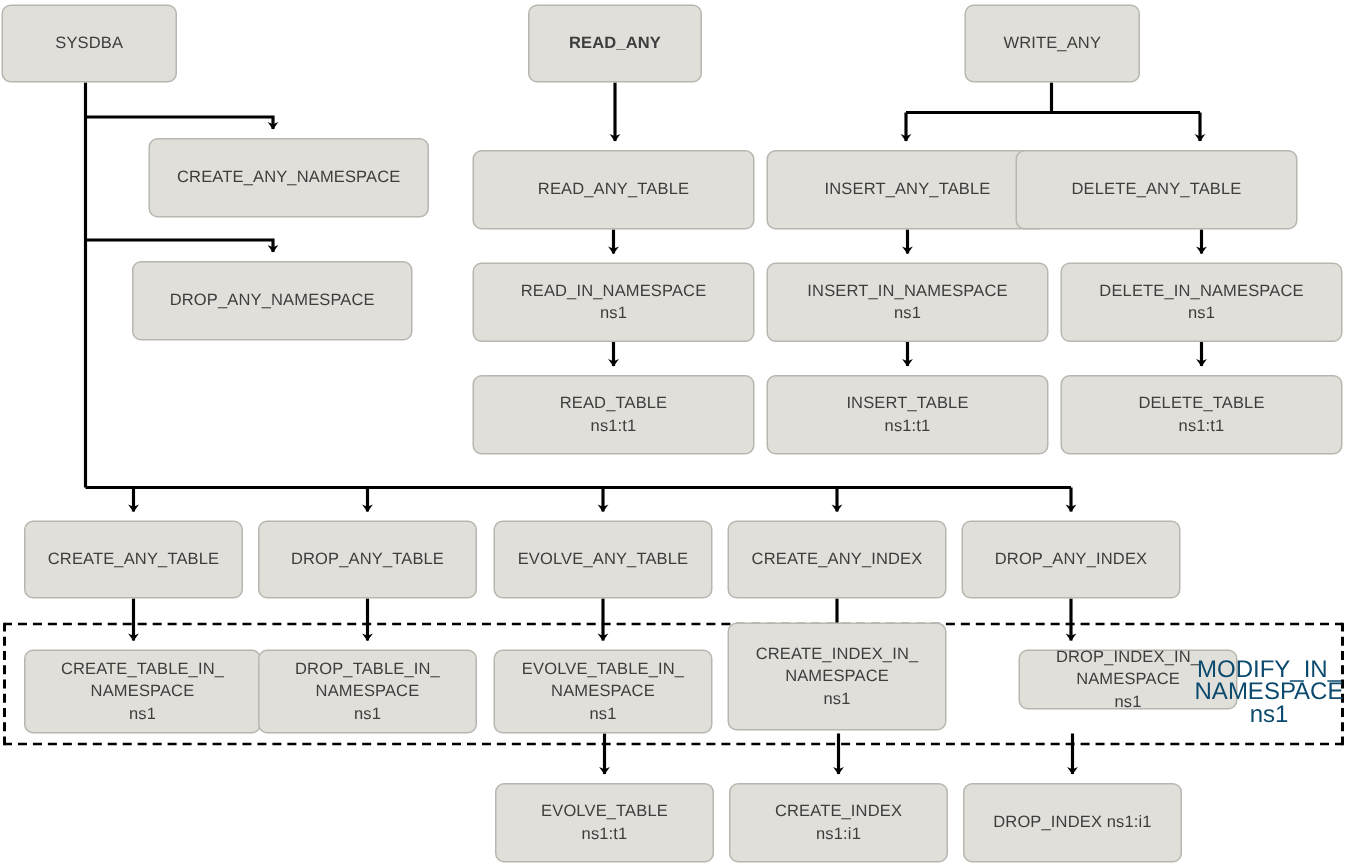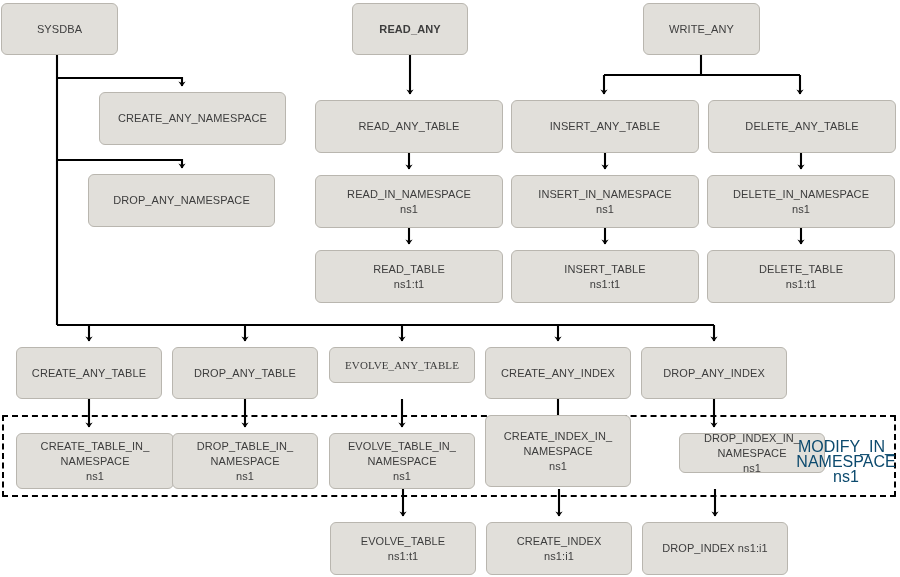--- a/index.html
+++ b/index.html
@@ -113,36 +113,36 @@
 
   <div class="group-box" style="left: 2px; top: 415px; width: 894px; height: 82px;"></div>
 
   <div class="node" style="left: 1px; top: 3px; width: 117px; height: 52px;">SYSDBA</div>
   <div class="node" style="left: 352px; top: 3px; width: 116px; height: 52px; font-weight: bold;">READ_ANY</div>
   <div class="node" style="left: 643px; top: 3px; width: 117px; height: 52px;">WRITE_ANY</div>
   <div class="node" style="left: 88px; top: 92px; width: 187px; height: 53px; margin-left: 11px;">CREATE_ANY_NAMESPACE</div>
   <div class="node" style="left: 88px; top: 174px; width: 187px; height: 53px;">DROP_ANY_NAMESPACE</div>
   <div class="node" style="left: 315px; top: 100px; width: 188px; height: 53px;">READ_ANY_TABLE</div>
   <div class="node" style="left: 511px; top: 100px; width: 188px; height: 53px;">INSERT_ANY_TABLE</div>
-  <div class="node" style="left: 708px; top: 100px; width: 188px; height: 53px;">DELETE_ANY_TABLE</div>
+  <div class="node" style="left: 677px; top: 100px; width: 188px; height: 53px;">DELETE_ANY_TABLE</div>
   <div class="node" style="left: 315px; top: 175px; width: 188px; height: 53px;">READ_IN_NAMESPACE
 ns1</div>
   <div class="node" style="left: 511px; top: 175px; width: 188px; height: 53px;">INSERT_IN_NAMESPACE
 ns1</div>
   <div class="node" style="left: 707px; top: 175px; width: 188px; height: 53px;">DELETE_IN_NAMESPACE
 ns1</div>
   <div class="node" style="left: 315px; top: 250px; width: 188px; height: 53px;">READ_TABLE
 ns1:t1</div>
   <div class="node" style="left: 511px; top: 250px; width: 188px; height: 53px;">INSERT_TABLE
 ns1:t1</div>
   <div class="node" style="left: 707px; top: 250px; width: 188px; height: 53px;">DELETE_TABLE
 ns1:t1</div>
   <div class="node" style="left: 16px; top: 347px; width: 146px; height: 52px;">CREATE_ANY_TABLE</div>
   <div class="node" style="left: 172px; top: 347px; width: 146px; height: 52px;">DROP_ANY_TABLE</div>
-  <div class="node" style="left: 329px; top: 347px; width: 146px; height: 36px; font-family: Liberation Serif, serif;">EVOLVE_ANY_TABLE</div>
+  <div class="node" style="left: 329px; top: 347px; width: 146px; height: 52px;">EVOLVE_ANY_TABLE</div>
   <div class="node" style="left: 485px; top: 347px; width: 146px; height: 52px;">CREATE_ANY_INDEX</div>
   <div class="node" style="left: 641px; top: 347px; width: 146px; height: 52px;">DROP_ANY_INDEX</div>
   <div class="node" style="left: 16px; top: 433px; width: 158px; height: 56px;">CREATE_TABLE_IN_
 NAMESPACE
 ns1</div>
   <div class="node" style="left: 172px; top: 433px; width: 146px; height: 56px;">DROP_TABLE_IN_
 NAMESPACE
 ns1</div>
   <div class="node" style="left: 329px; top: 433px; width: 146px; height: 56px;">EVOLVE_TABLE_IN_
 NAMESPACE

